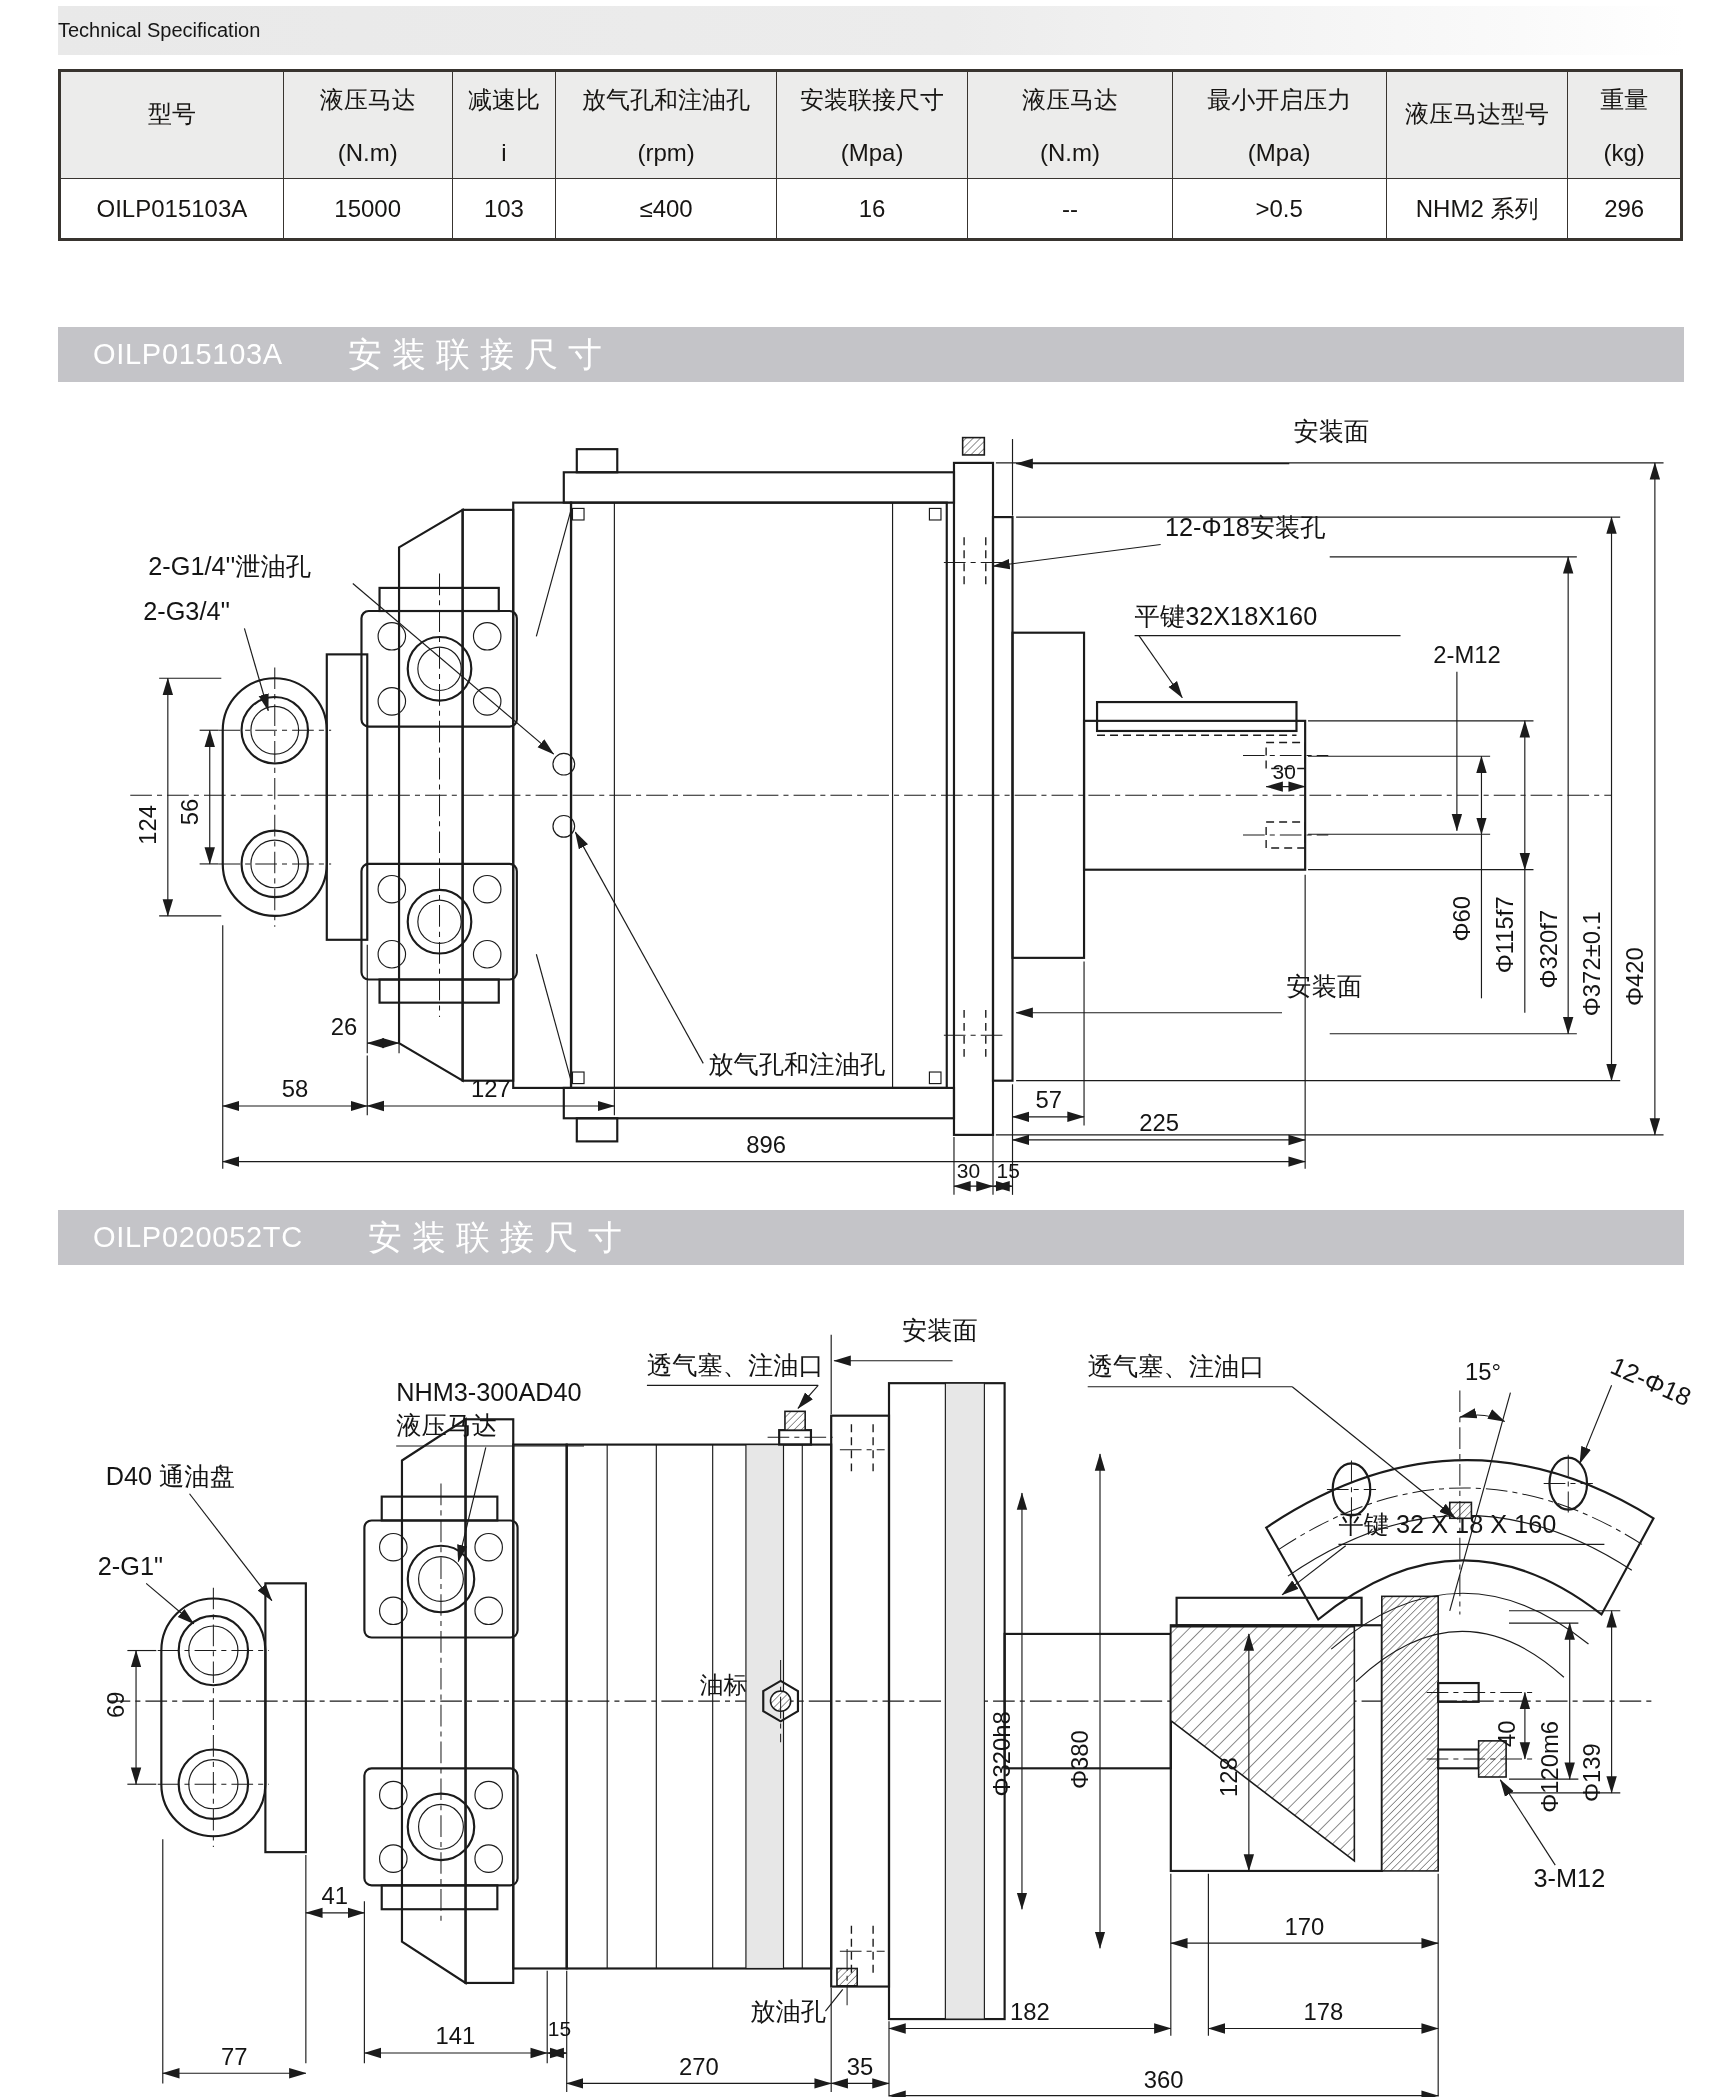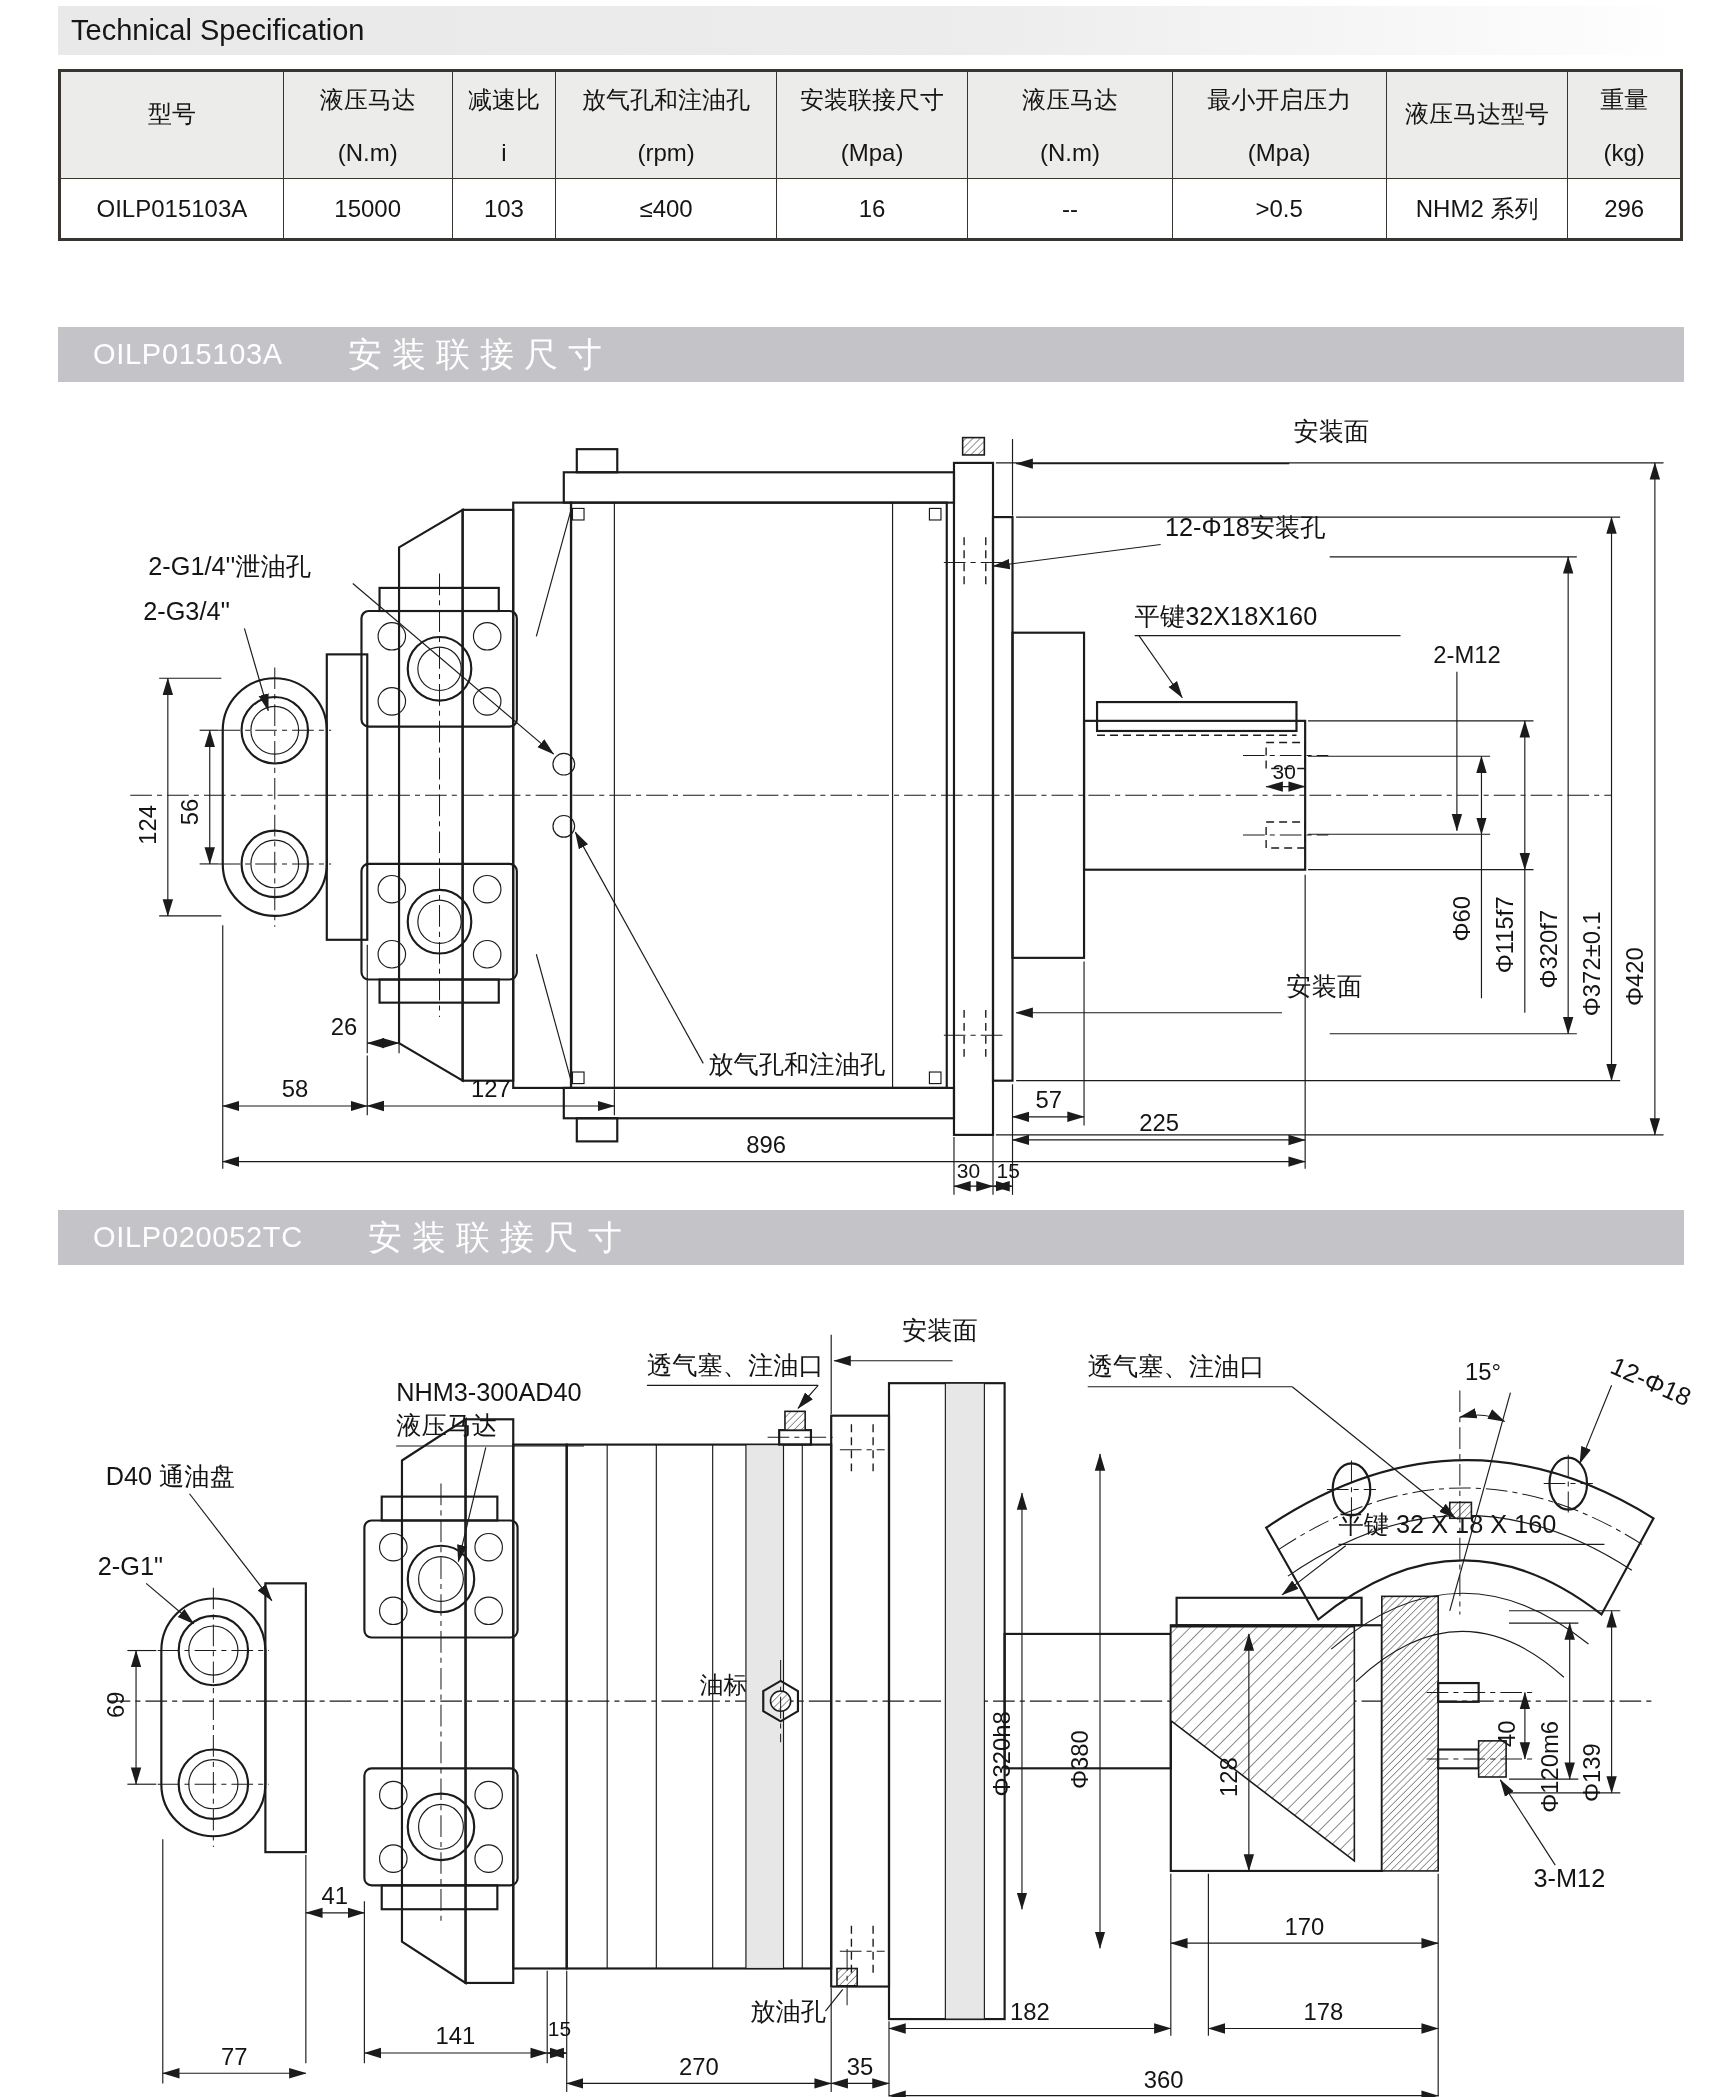--- a/index.html
+++ b/index.html
@@ -1,21 +1,21 @@
 <!DOCTYPE html>
 <html style="font-size:11.6px"><head>
 <meta charset="utf-8">
 <style>
   html,body{margin:0;padding:0;background:#fff;}
   .page{position:relative;width:1735px;height:2097px;background:#fff;overflow:hidden;
         font-family:"Liberation Sans","DejaVu Sans",sans-serif;color:#1c1c1c;}
   .titlebar{position:absolute;left:58px;top:5.8px;width:1626px;height:49px;
         background:linear-gradient(90deg,#e9e9e9 0%,#ececec 55%,#fafafa 90%,#fff 100%);
         display:flex;align-items:center;}
-  .titlebar span{font-size:29px;padding-left:13px;color:#161616;}
+  .titlebar span{font-size:20px;color:#161616;}
   .spec-table-wrap{position:absolute;left:58px;top:69px;width:1625px;}
   table.spec{width:100%;border-collapse:collapse;border:3.6px solid #38342f;table-layout:fixed;}
   table.spec th,table.spec td{border:1.8px solid #38342f;text-align:center;vertical-align:middle;
         font-weight:normal;font-size:24px;color:#171513;padding:0;}
   table.spec thead tr{height:108px;background:#ececeb;}
   table.spec tbody tr{height:61px;background:#fff;}
   .hl2{margin-top:23px;}
   .secbar{position:absolute;left:58px;width:1626px;height:55px;background:#c4c4c8;
         display:flex;align-items:center;color:#fff;}
   .secbar .model{font-size:29px;margin-left:35px;letter-spacing:0.7px;}

